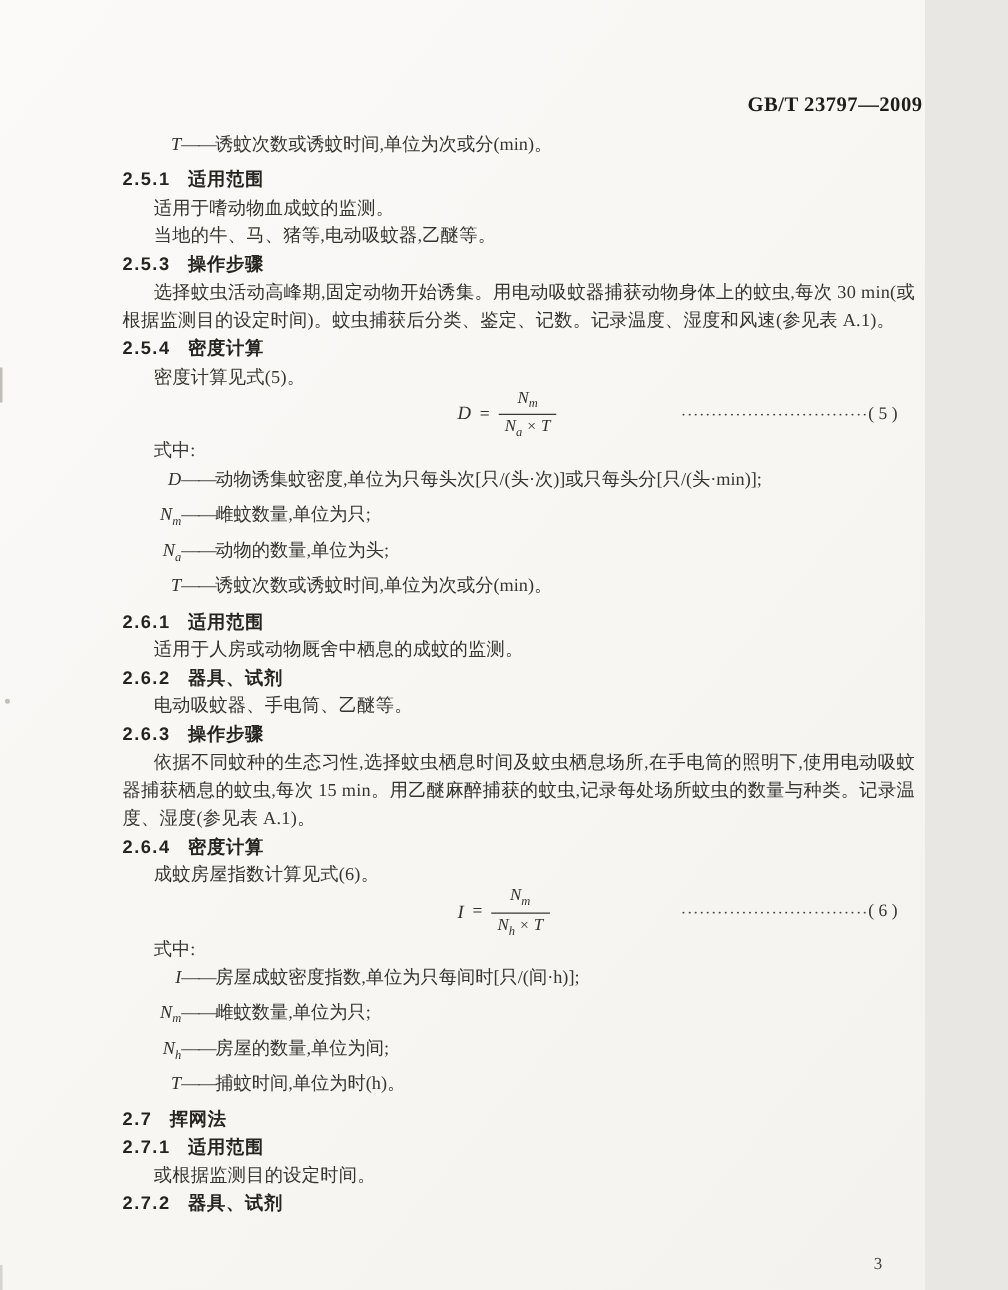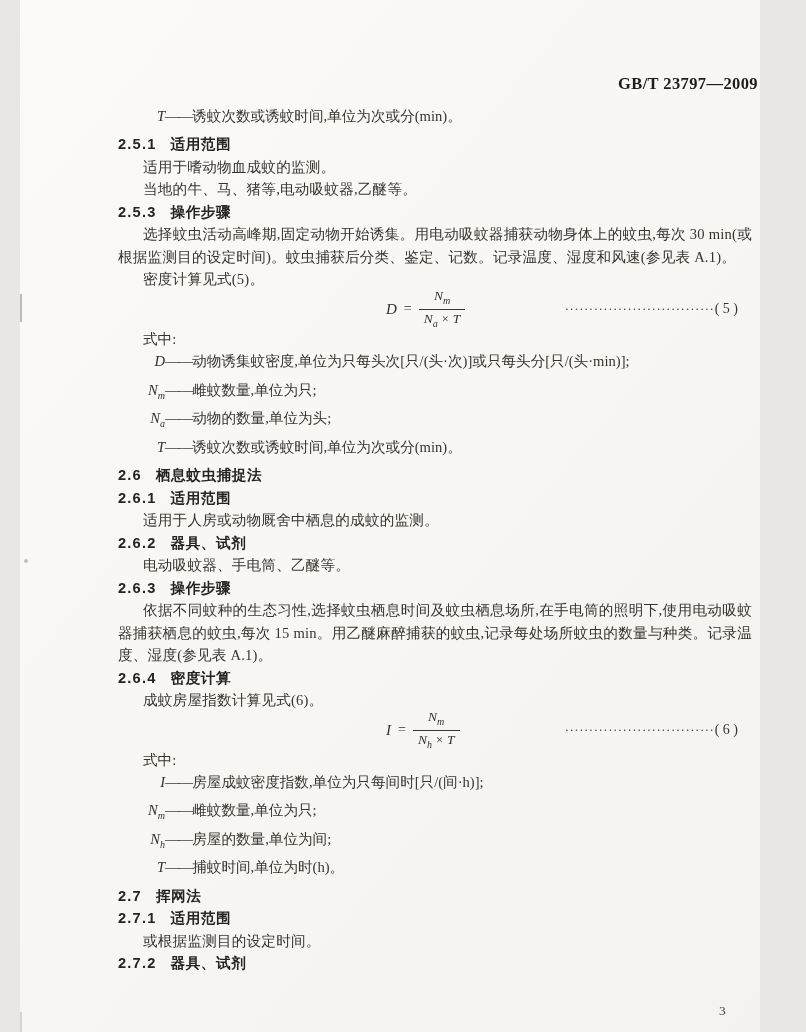--- a/index.html
+++ b/index.html
@@ -5,21 +5,20 @@
   html,body{margin:0;padding:0;}
   body{
     width:806px;height:1032px;
     background:#e9e7e3;
     font-family:"Liberation Serif", serif;
   }
   .page{
     position:relative;width:740px;height:1032px;overflow:hidden;
     background:linear-gradient(130deg,#fbfaf8 0%,#f7f6f3 55%,#f3f2ee 100%);
     color:#34312d;
-    margin-left:20px;
   }
   
   .edge-mark-1{position:absolute;left:0;top:294px;width:2px;height:28px;background:#8f8b85;opacity:.55;}
   .edge-mark-2{position:absolute;left:4px;top:559px;width:4px;height:4px;background:#aaa69f;border-radius:50%;opacity:.7;}
   .edge-mark-3{position:absolute;left:0;top:1012px;width:2px;height:20px;background:#b5b1aa;opacity:.5;}
 
   .std-code{
     position:absolute;top:74px;left:598px;
     font-weight:bold;font-size:16.5px;letter-spacing:.4px;color:#1f1d1a;
     white-space:nowrap;
@@ -73,20 +72,23 @@
 
     <div class="row heading">
       <span class="h-num">2.5.1</span><span class="h-title">适用范围</span>
     </div>
     <p class="row body-p">适用于嗜动物血成蚊的监测。</p>
     <p class="row body-p">当地的牛、马、猪等,电动吸蚊器,乙醚等。</p>
     <div class="row heading">
       <span class="h-num">2.5.3</span><span class="h-title">操作步骤</span>
     </div>
     <p class="row body-p">选择蚊虫活动高峰期,固定动物开始诱集。用电动吸蚊器捕获动物身体上的蚊虫,每次 30 min(或根据监测目的设定时间)。蚊虫捕获后分类、鉴定、记数。记录温度、湿度和风速(参见表 A.1)。</p>
+    <div class="row heading">
+      <span class="h-num">2.5.4</span><span class="h-title">密度计算</span>
+    </div>
     <p class="row body-p">密度计算见式(5)。</p>
 
     <div class="formula-row">
       <span class="f-lhs">D</span>
       <span class="f-eq">=</span>
       <span class="frac">
         <span class="num"><span>N</span><sub>m</sub></span>
         <span class="den"><span>N</span><sub>a</sub><span class="f-times">×</span><span>T</span></span>
       </span>
       <span class="f-dots">··························································</span>
@@ -109,23 +111,20 @@
       <span class="def-term"><span>N</span><sub>a</sub></span>
       <span class="def-dash">——</span>
       <span class="def-desc">动物的数量,单位为头;</span>
     </div>
     <div class="row def-row">
       <span class="def-term"><span>T</span><sub></sub></span>
       <span class="def-dash">——</span>
       <span class="def-desc">诱蚊次数或诱蚊时间,单位为次或分(min)。</span>
     </div>
 
-    <div class="row heading">
-      <span class="h-num">2.6</span><span class="h-title">栖息蚊虫捕捉法</span>
-    </div>
     <div class="row heading">
       <span class="h-num">2.6.1</span><span class="h-title">适用范围</span>
     </div>
     <p class="row body-p">适用于人房或动物厩舍中栖息的成蚊的监测。</p>
     <div class="row heading">
       <span class="h-num">2.6.2</span><span class="h-title">器具、试剂</span>
     </div>
     <p class="row body-p">电动吸蚊器、手电筒、乙醚等。</p>
     <div class="row heading">
       <span class="h-num">2.6.3</span><span class="h-title">操作步骤</span>

